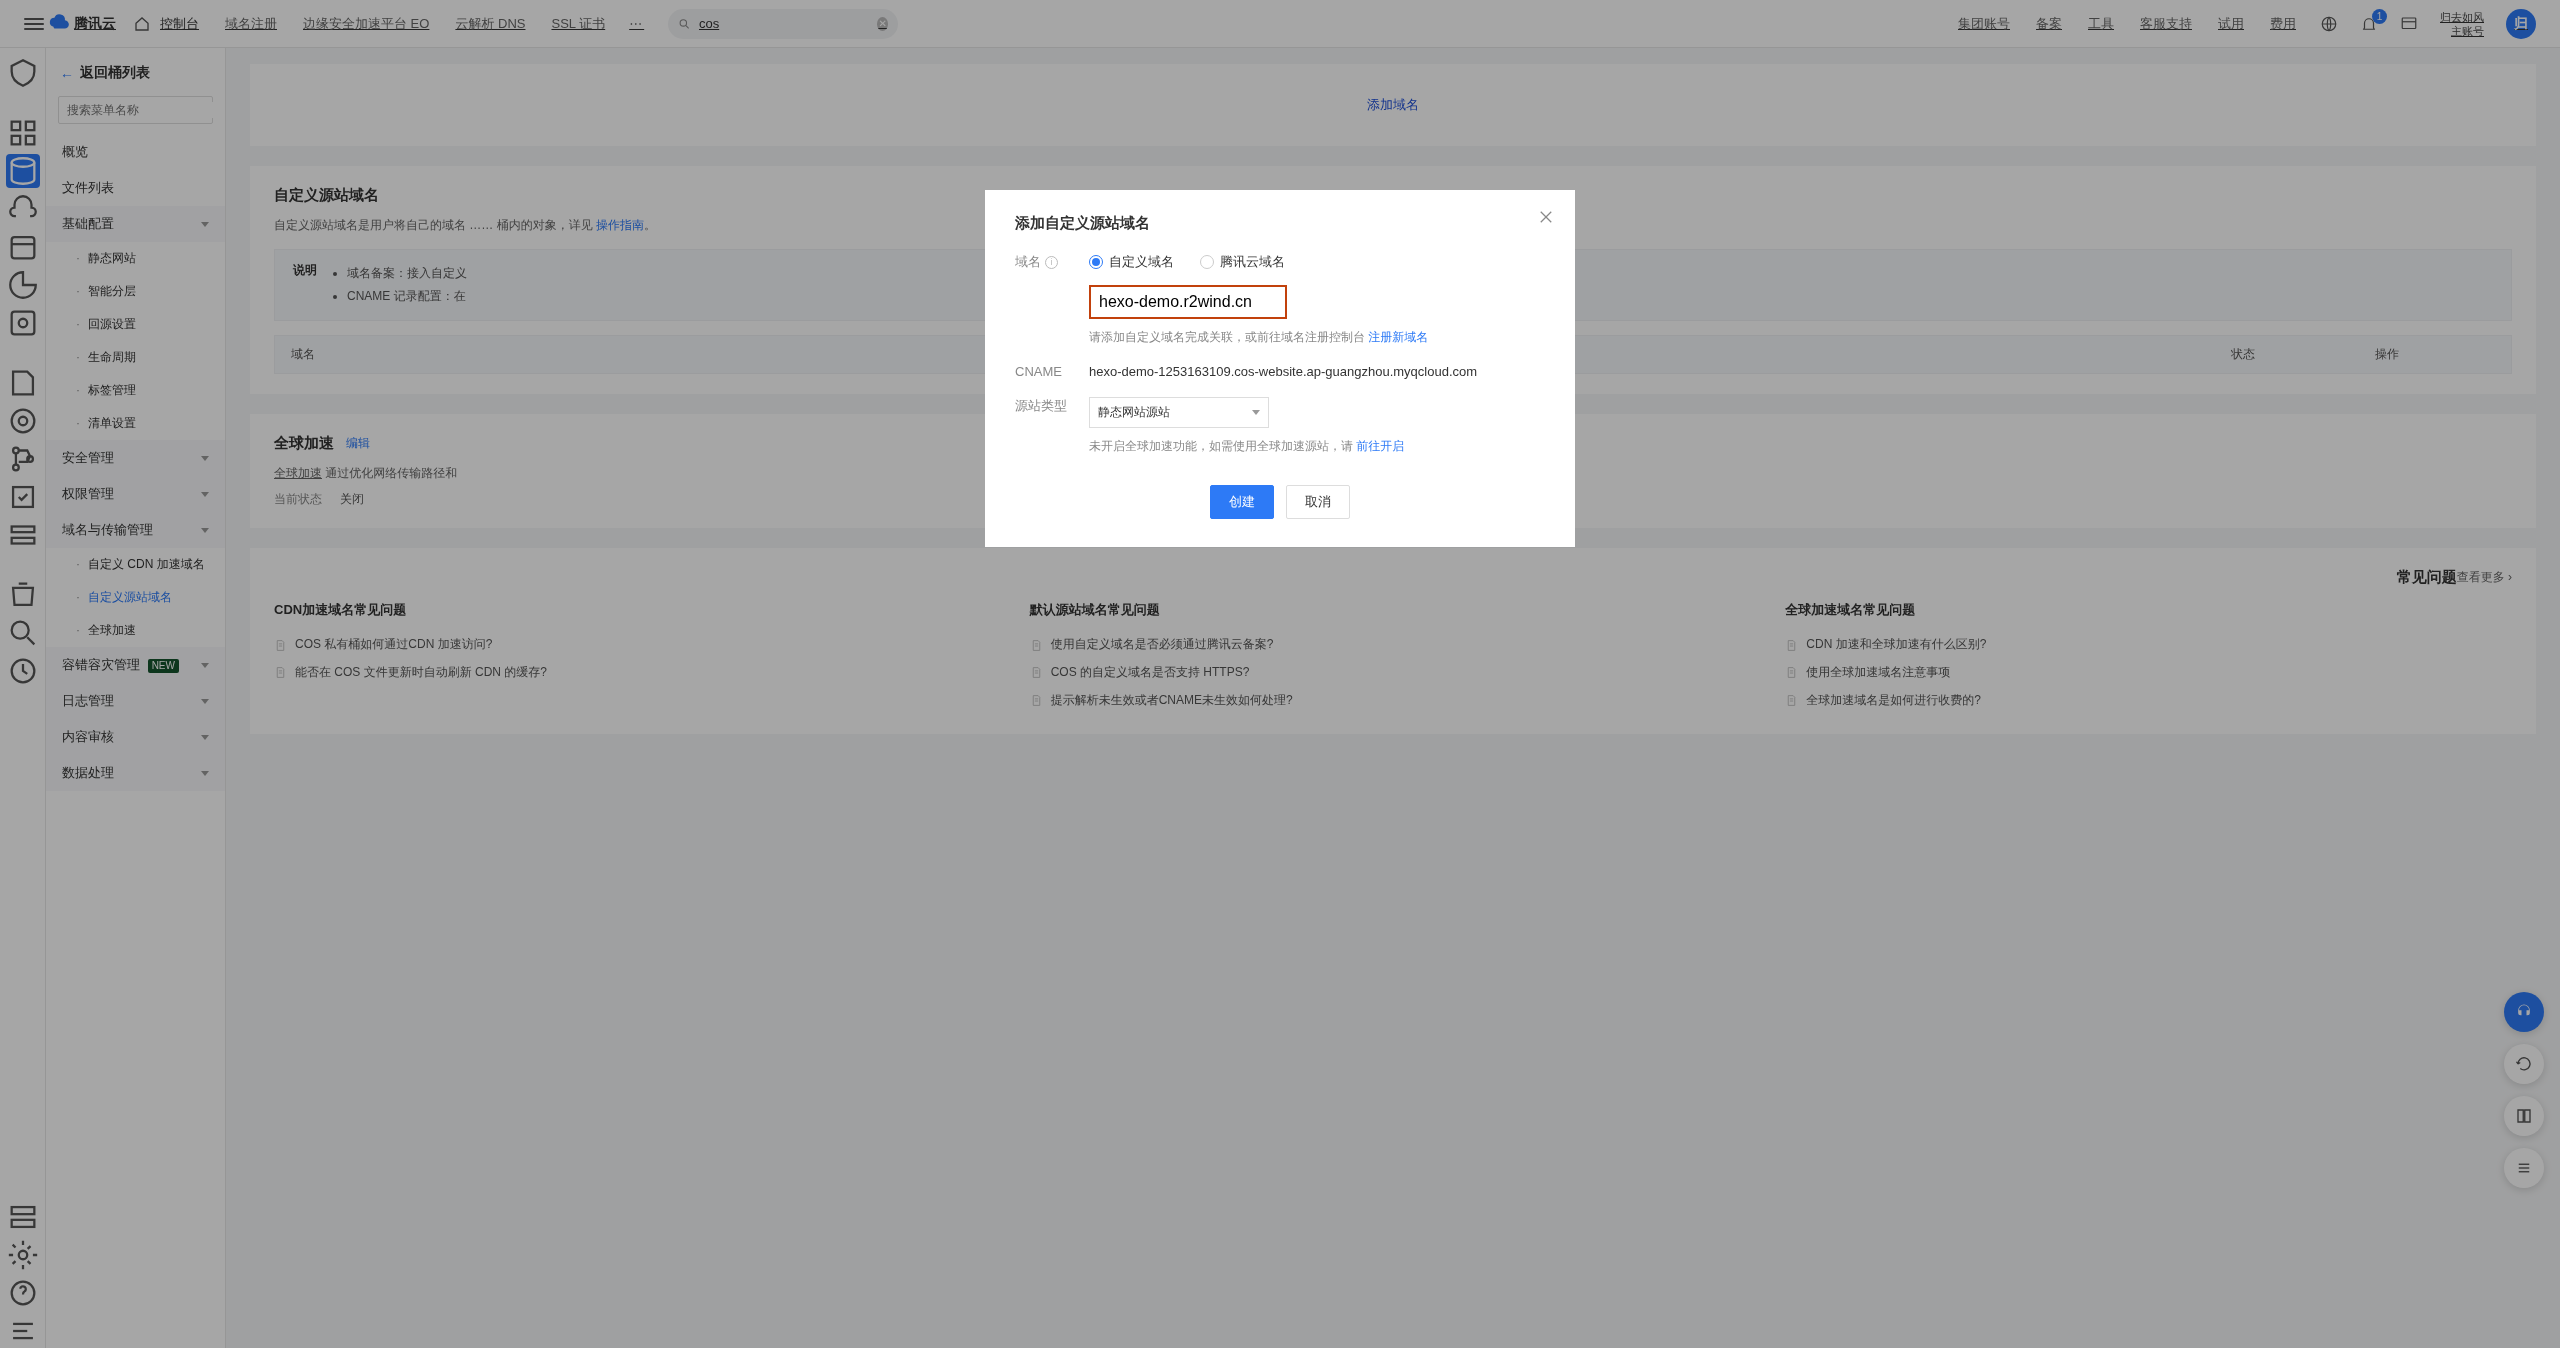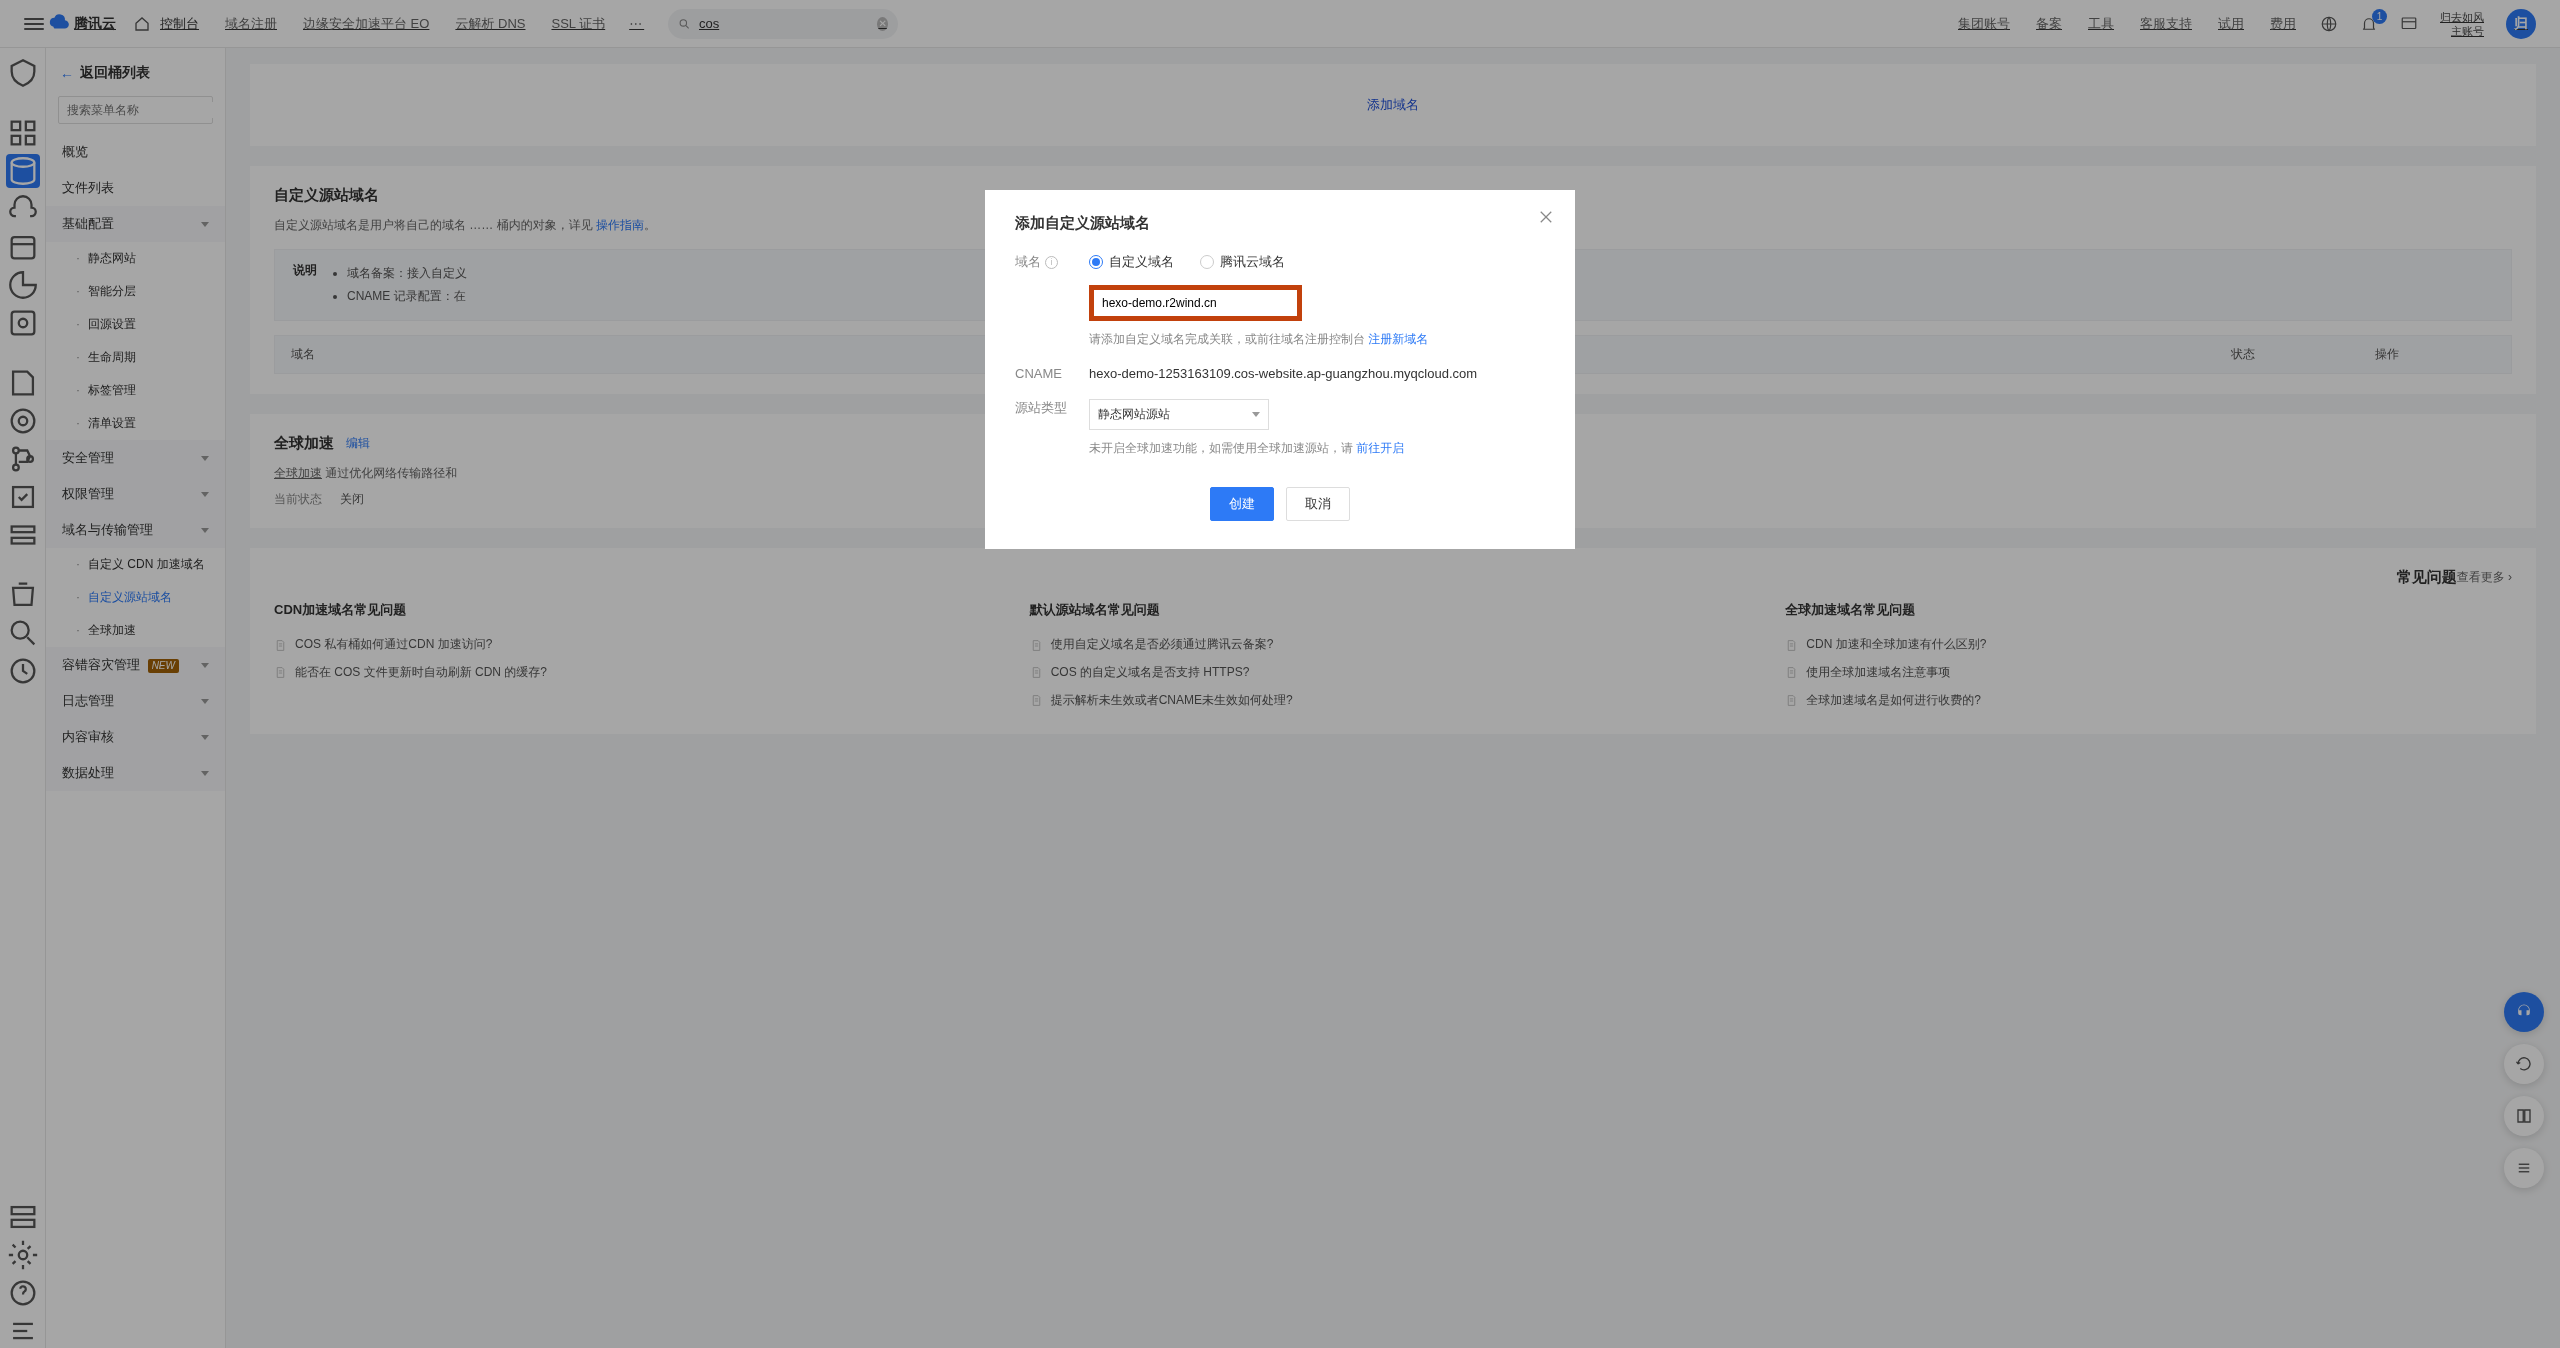--- a/index.html
+++ b/index.html
@@ -115,21 +115,21 @@
     display:flex;align-items:center;justify-content:space-between;
   }
   .sp-group { background:#f7f8fa;}
   .sp-sub { padding:8px 16px 8px 30px; font-size:12px;color:#333;cursor:pointer;}
   .sp-sub::before { content:"·"; margin-right:8px; color:#888;}
   .sp-sub.active { color:#2d7af6;}
   .chev {
     width:0;height:0;border-left:4px solid transparent;border-right:4px solid transparent;
     border-top:5px solid #999;
   }
-  .new-tag { display:inline-block;background:#a16207;color:#fff;font-size:10px;padding:0 4px;border-radius:2px;margin-left:4px;line-height:14px;font-style:italic;}
+  .new-tag { display:inline-block;background:#14532d;color:#fff;font-size:10px;padding:0 4px;border-radius:2px;margin-left:4px;line-height:14px;}
 
   
   .main { flex:1; overflow:auto; padding:16px 24px 40px 24px; background:#f5f6f7;}
   .card { background:#fff; padding:20px 24px; margin-bottom:20px;}
   .card h3 { margin:0 0 10px; font-size:15px; font-weight:600;}
   .desc { color:#666; font-size:12px; line-height:1.7;}
   .desc a { color:#2d7af6; text-decoration:none;}
   .add-link { text-align:center; padding:12px 0;}
   .add-link a { color:#1d4ed8; cursor:pointer;}
 
@@ -185,21 +185,21 @@
   .fbody { flex:1;}
   .radio-row { display:flex;gap:26px;align-items:center;}
   .radio { display:inline-flex;align-items:center;gap:6px;cursor:pointer;}
   .rdot {
     width:14px;height:14px;border-radius:50%;border:1px solid #ccc;
     display:inline-flex;align-items:center;justify-content:center;
   }
   .radio.checked .rdot { border-color:#2d7af6;}
   .radio.checked .rdot::after { content:"";width:8px;height:8px;border-radius:50%;background:#2d7af6;}
   .text-input {
-    width:213px;border:5px solid #c2410c;padding:6px 8px;font-size:12px;
+    width:198px;border:2px solid #c2410c;padding:6px 8px;font-size:16px;
     outline:none;margin-top:4px;
   }
   .hint { font-size:12px;color:#888;margin-top:10px;}
   .hint a { color:#2d7af6;text-decoration:none;}
   .select {
     width:180px;border:1px solid #ddd;padding:6px 8px;font-size:12px;
     display:flex;justify-content:space-between;align-items:center;cursor:pointer;background:#fff;
   }
   .caret{width:0;height:0;border-left:4px solid transparent;border-right:4px solid transparent;border-top:5px solid #999;}
   .modal-actions { display:flex;gap:12px;justify-content:center;margin-top:30px;}

